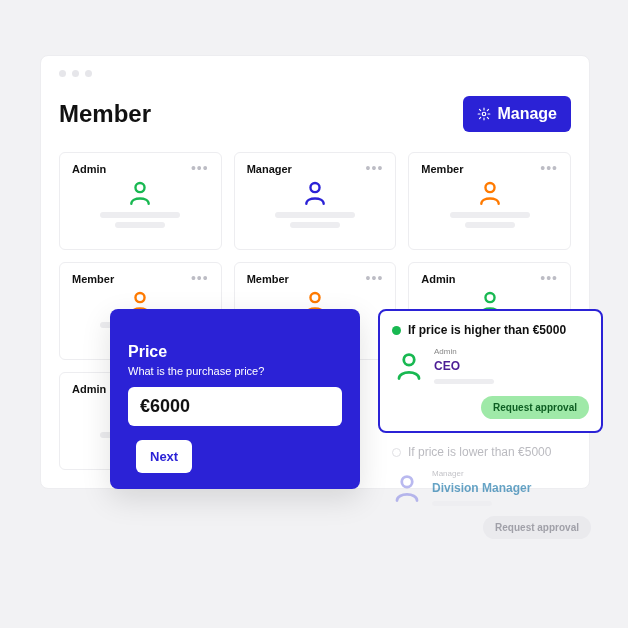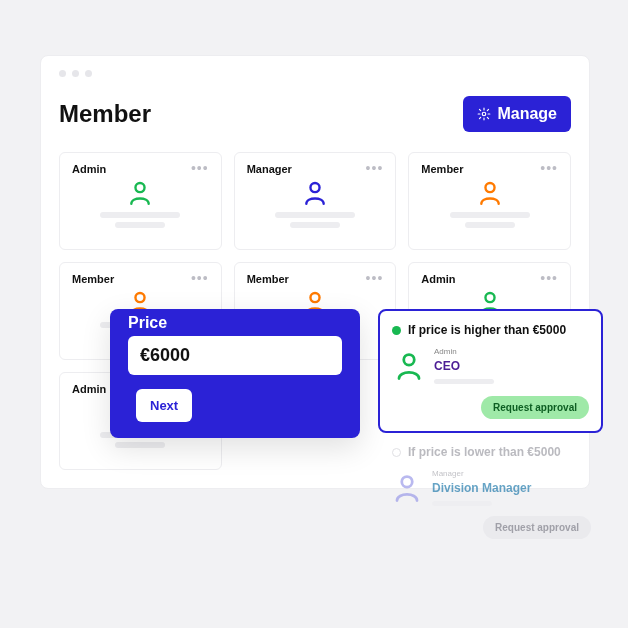--- a/index.html
+++ b/index.html
@@ -61,21 +61,21 @@
   .ph-line1 { width: 80px; height: 6px; background:#ededf0; border-radius:3px; }
   .ph-line2 { width: 50px; height: 6px; background:#ededf0; border-radius:3px; }
 
   
   .price-modal {
     position: absolute;
     top: 309px; left: 110px;
     width: 250px;
     background: #2b22d6;
     border-radius: 8px;
-    padding: 5px 18px 16px;
+    padding: 34px 18px 16px;
     color: #fff;
     box-shadow: 0 10px 30px rgba(0,0,0,0.12);
   }
   .price-title { font-size: 16px; font-weight: 700; margin-bottom: 4px; }
   .price-sub { font-size: 11px; font-weight: 500; margin-bottom: 10px; }
   .price-input {
     width: 100%;
     border: none; border-radius: 6px;
     padding: 9px 12px;
     font-size: 18px; font-weight: 600;
@@ -122,21 +122,21 @@
   }
   .rule-card::after { content:""; display:block; clear:both; }
 
   .rule2 {
     margin-top: 12px;
     padding: 0 12px 0 14px;
     opacity: 0.6;
   }
   .rule2-header { display:flex; align-items:center; gap:7px; margin-bottom:10px; }
   .status-dot-grey { width:9px; height:9px; border-radius:50%; border:1.5px solid #c9c9d0; background:transparent; }
-  .rule2-title { font-size:12px; font-weight:700; color:#8d8d96; }
+  .rule2-title { font-size:12px; font-weight:400; color:#8d8d96; }
   .rule2-person { display:flex; align-items:center; gap:10px; margin-bottom:10px; }
   .rp2-role { font-size:8px; font-weight:500; color:#9a9aa2; }
   .rp2-name { font-size:12px; font-weight:700; color:#0369a1; }
   .req2 {
     float:right;
     background:#e5e5ea; color:#6b6b76;
     border:none; border-radius:12px;
     padding:6px 12px;
     font-size:10px; font-weight:700;
     cursor:pointer;
@@ -278,20 +278,21 @@
         <div class="ph-line1"></div>
         <div class="ph-line2"></div>
       </div>
     </div>
       </div>
     </div>
 </div>
 
 <div class="price-modal">
   <div class="price-title">Price</div>
+  <div class="price-sub">What is the purchase price?</div>
   <input class="price-input" value="€6000" style="">
   <button class="next-btn">Next</button>
 </div>
 
 <div class="approval">
   <div class="rule-card">
     <div class="rule-header">
       <div class="status-dot-green"></div>
       <div class="rule-title">If price is higher than €5000</div>
     </div>

